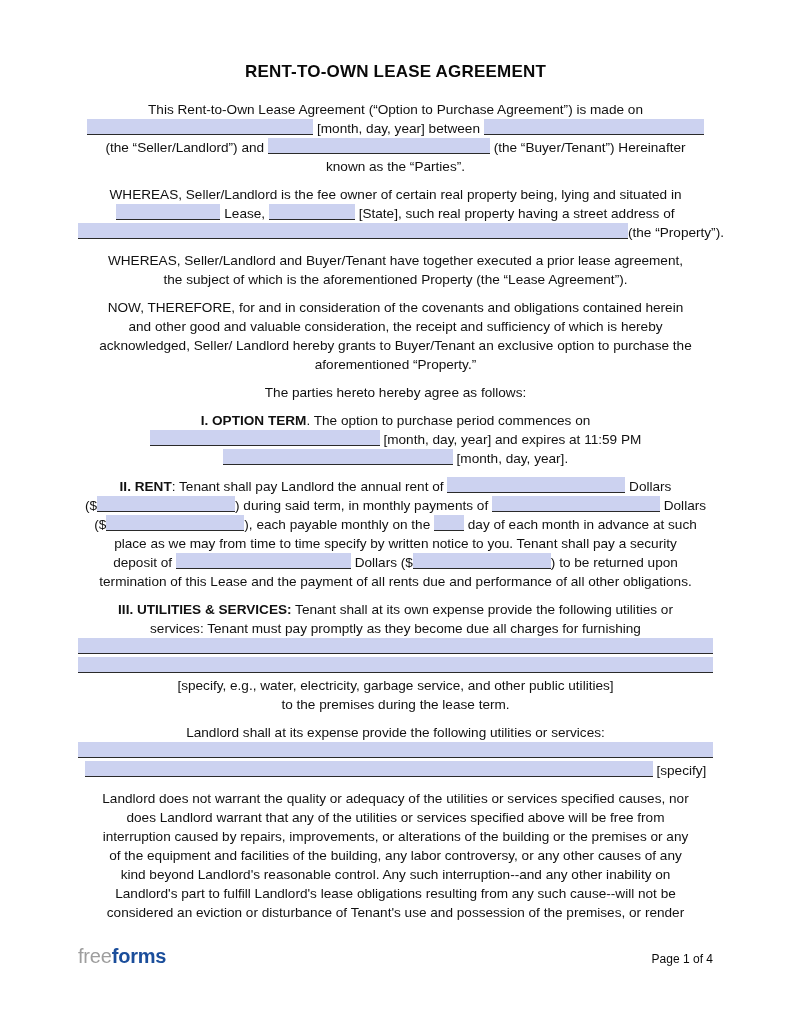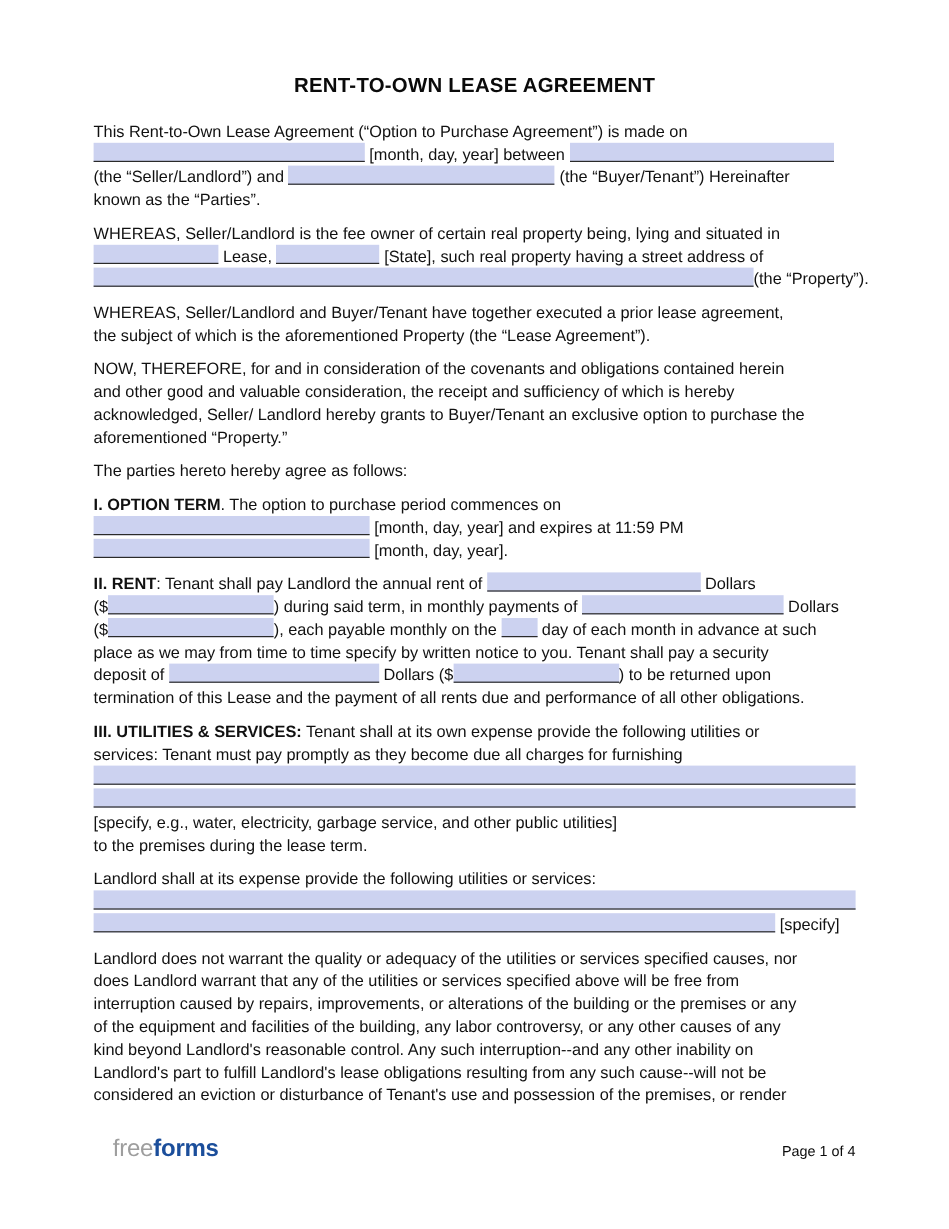--- a/index.html
+++ b/index.html
@@ -22,39 +22,40 @@
   .title {
     margin: 0 0 18px 0;
     font-size: 17px;
     font-weight: bold;
     text-align: center;
     letter-spacing: 0.2px;
     color: #0a0a0a;
   }
   .doc-body .para {
     margin: 0 0 9px 0;
+    text-align: center;
   }
   .doc-body .line {
     white-space: nowrap;
     line-height: 19px;
     min-height: 19px;
   }
   .bold {
     font-weight: bold;
   }
   .blank {
     display: inline-block;
     height: 15px;
     background: var(--blank-fill, #ccd2f0);
     border-bottom: 1px solid #2a2a2a;
     vertical-align: -2px;
   }
   .footer {
     position: absolute;
-    left: 94px;
+    left: 78px;
     right: 78px;
     top: 944px;
     display: flex;
     justify-content: space-between;
     align-items: baseline;
   }
   .logo {
     font-size: 20px;
     letter-spacing: -0.2px;
   }

